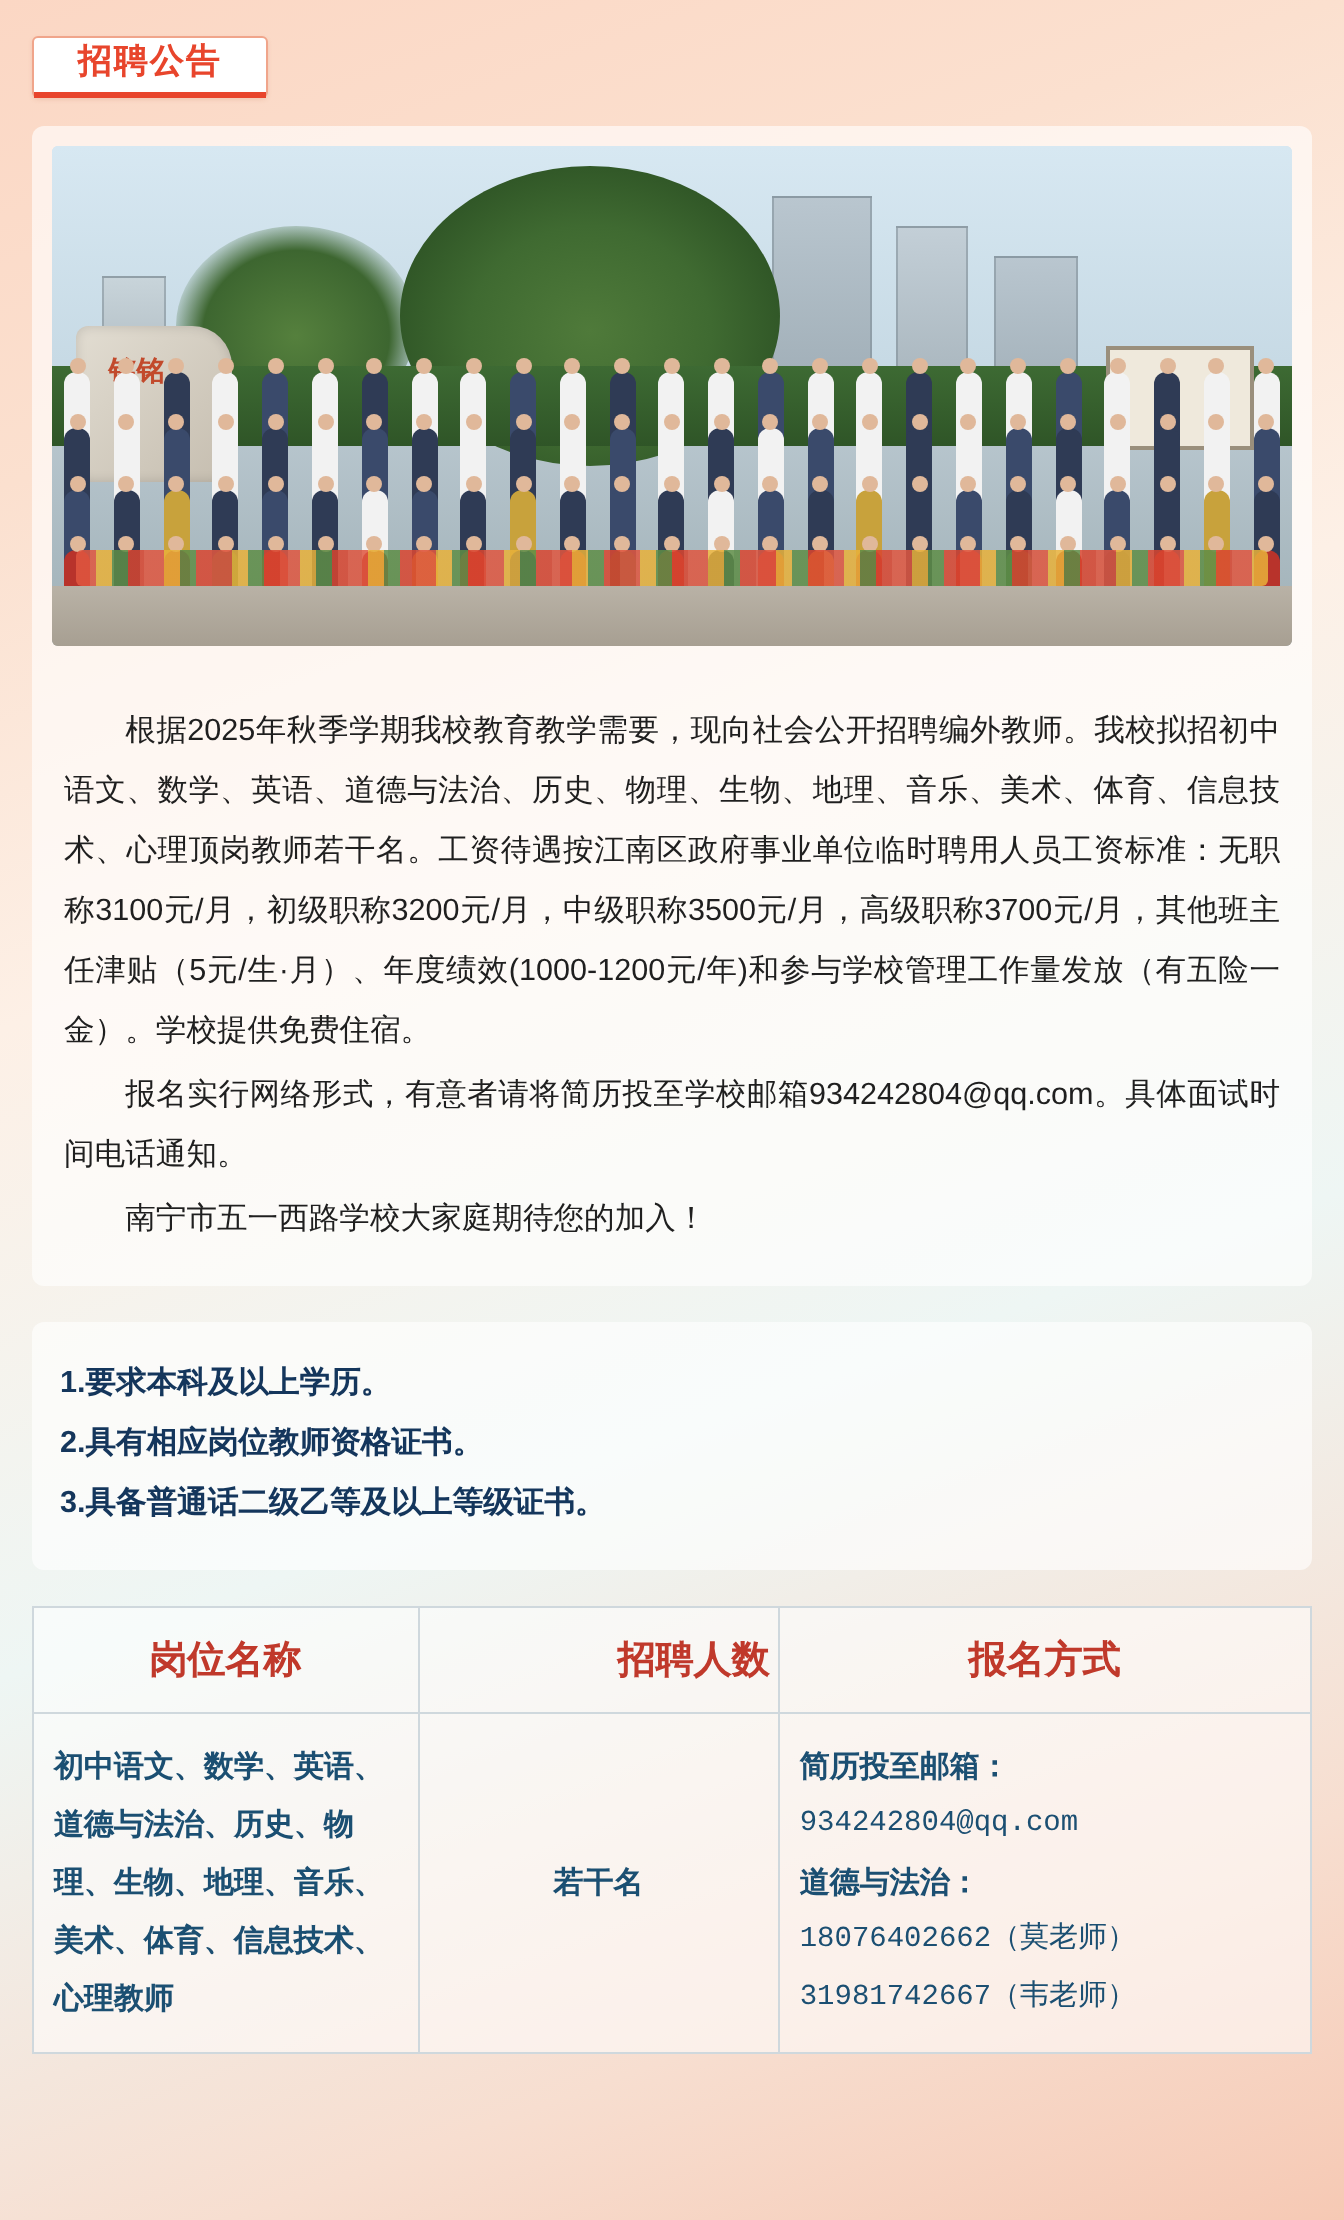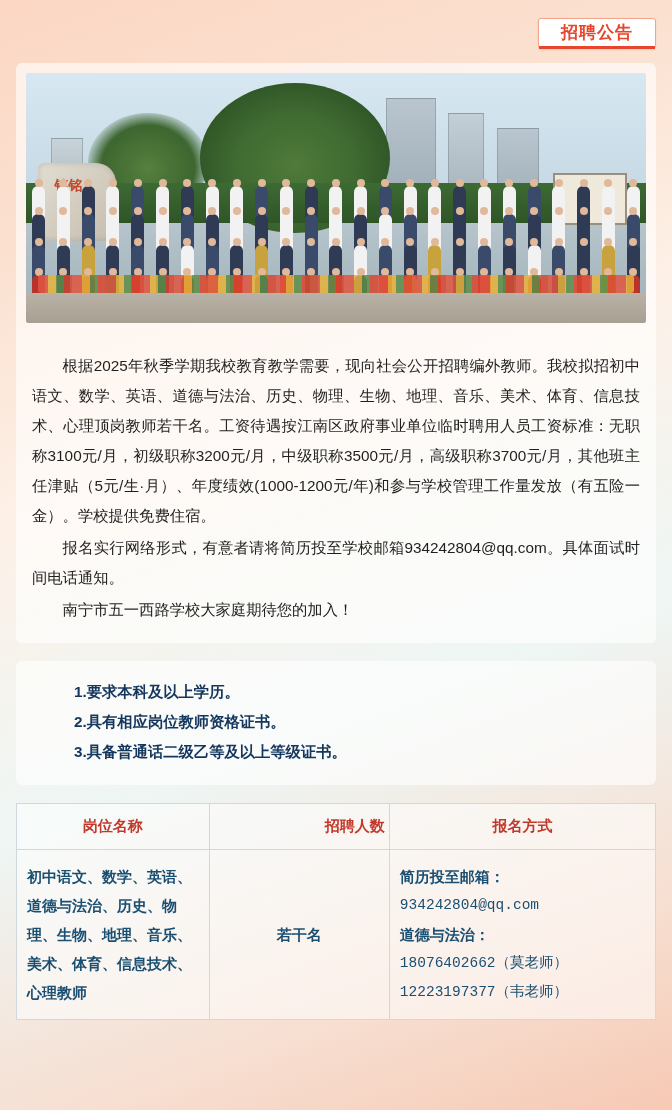--- a/index.html
+++ b/index.html
@@ -16,22 +16,23 @@
   }
   .page {
     width: 672px;
     padding: 12px 16px 0 16px;
     box-sizing: border-box;
   }
 
   
   .heading-wrap {
     display: flex;
-    justify-content: flex-end;
+    justify-content: flex-start;
     margin: 6px 0 14px 0;
+    font-family: Liberation Mono, monospace;
   }
   .heading {
     position: relative;
     display: inline-block;
     padding: 5px 22px 7px 22px;
     background: #ffffff;
     border: 1px solid #f0a58b;
     border-radius: 3px;
     box-shadow: 0 1px 2px rgba(200,120,90,.18);
   }
@@ -177,38 +178,37 @@
     margin: 0 0 2px 0;
     text-indent: 2em;
   }
 
   
   .cond {
     font-size: 15.3px;
     line-height: 30px;
     color: #14365c;
     font-weight: bold;
-    margin-left: 44px;
   }
   .cond div { white-space: nowrap; }
 
   
   .tbl {
     width: 100%;
     border-collapse: collapse;
     background: rgba(255,255,255,0.55);
     table-layout: fixed;
   }
   .tbl th, .tbl td {
     border: 1px solid #cfd8dd;
     vertical-align: middle;
   }
   .tbl th {
     padding: 13px 4px;
-    font-size: 15px;
+    font-size: 19px;
     color: #c0392b;
     font-weight: bold;
   }
   .tbl td {
     padding: 12px 10px;
     font-size: 15px;
     line-height: 29px;
     color: #1b4f72;
     font-weight: bold;
   }
@@ -392,19 +392,19 @@
     </thead>
     <tbody>
       <tr>
         <td class="col1">初中语文、数学、英语、道德与法治、历史、物理、生物、地理、音乐、美术、体育、信息技术、心理教师</td>
         <td class="col2 c2cell">若干名</td>
         <td class="col3 c3cell">
           <div>简历投至邮箱：</div>
           <div class="m">934242804@qq.com</div>
           <div>道德与法治：</div>
           <div class="m">18076402662（莫老师）</div>
-          <div class="m">12223197377（韦老师）</div>
+          <div class="m">31981742667（韦老师）</div>
         </td>
       </tr>
     </tbody>
   </table>
 
 </div>
 
 </body></html>

